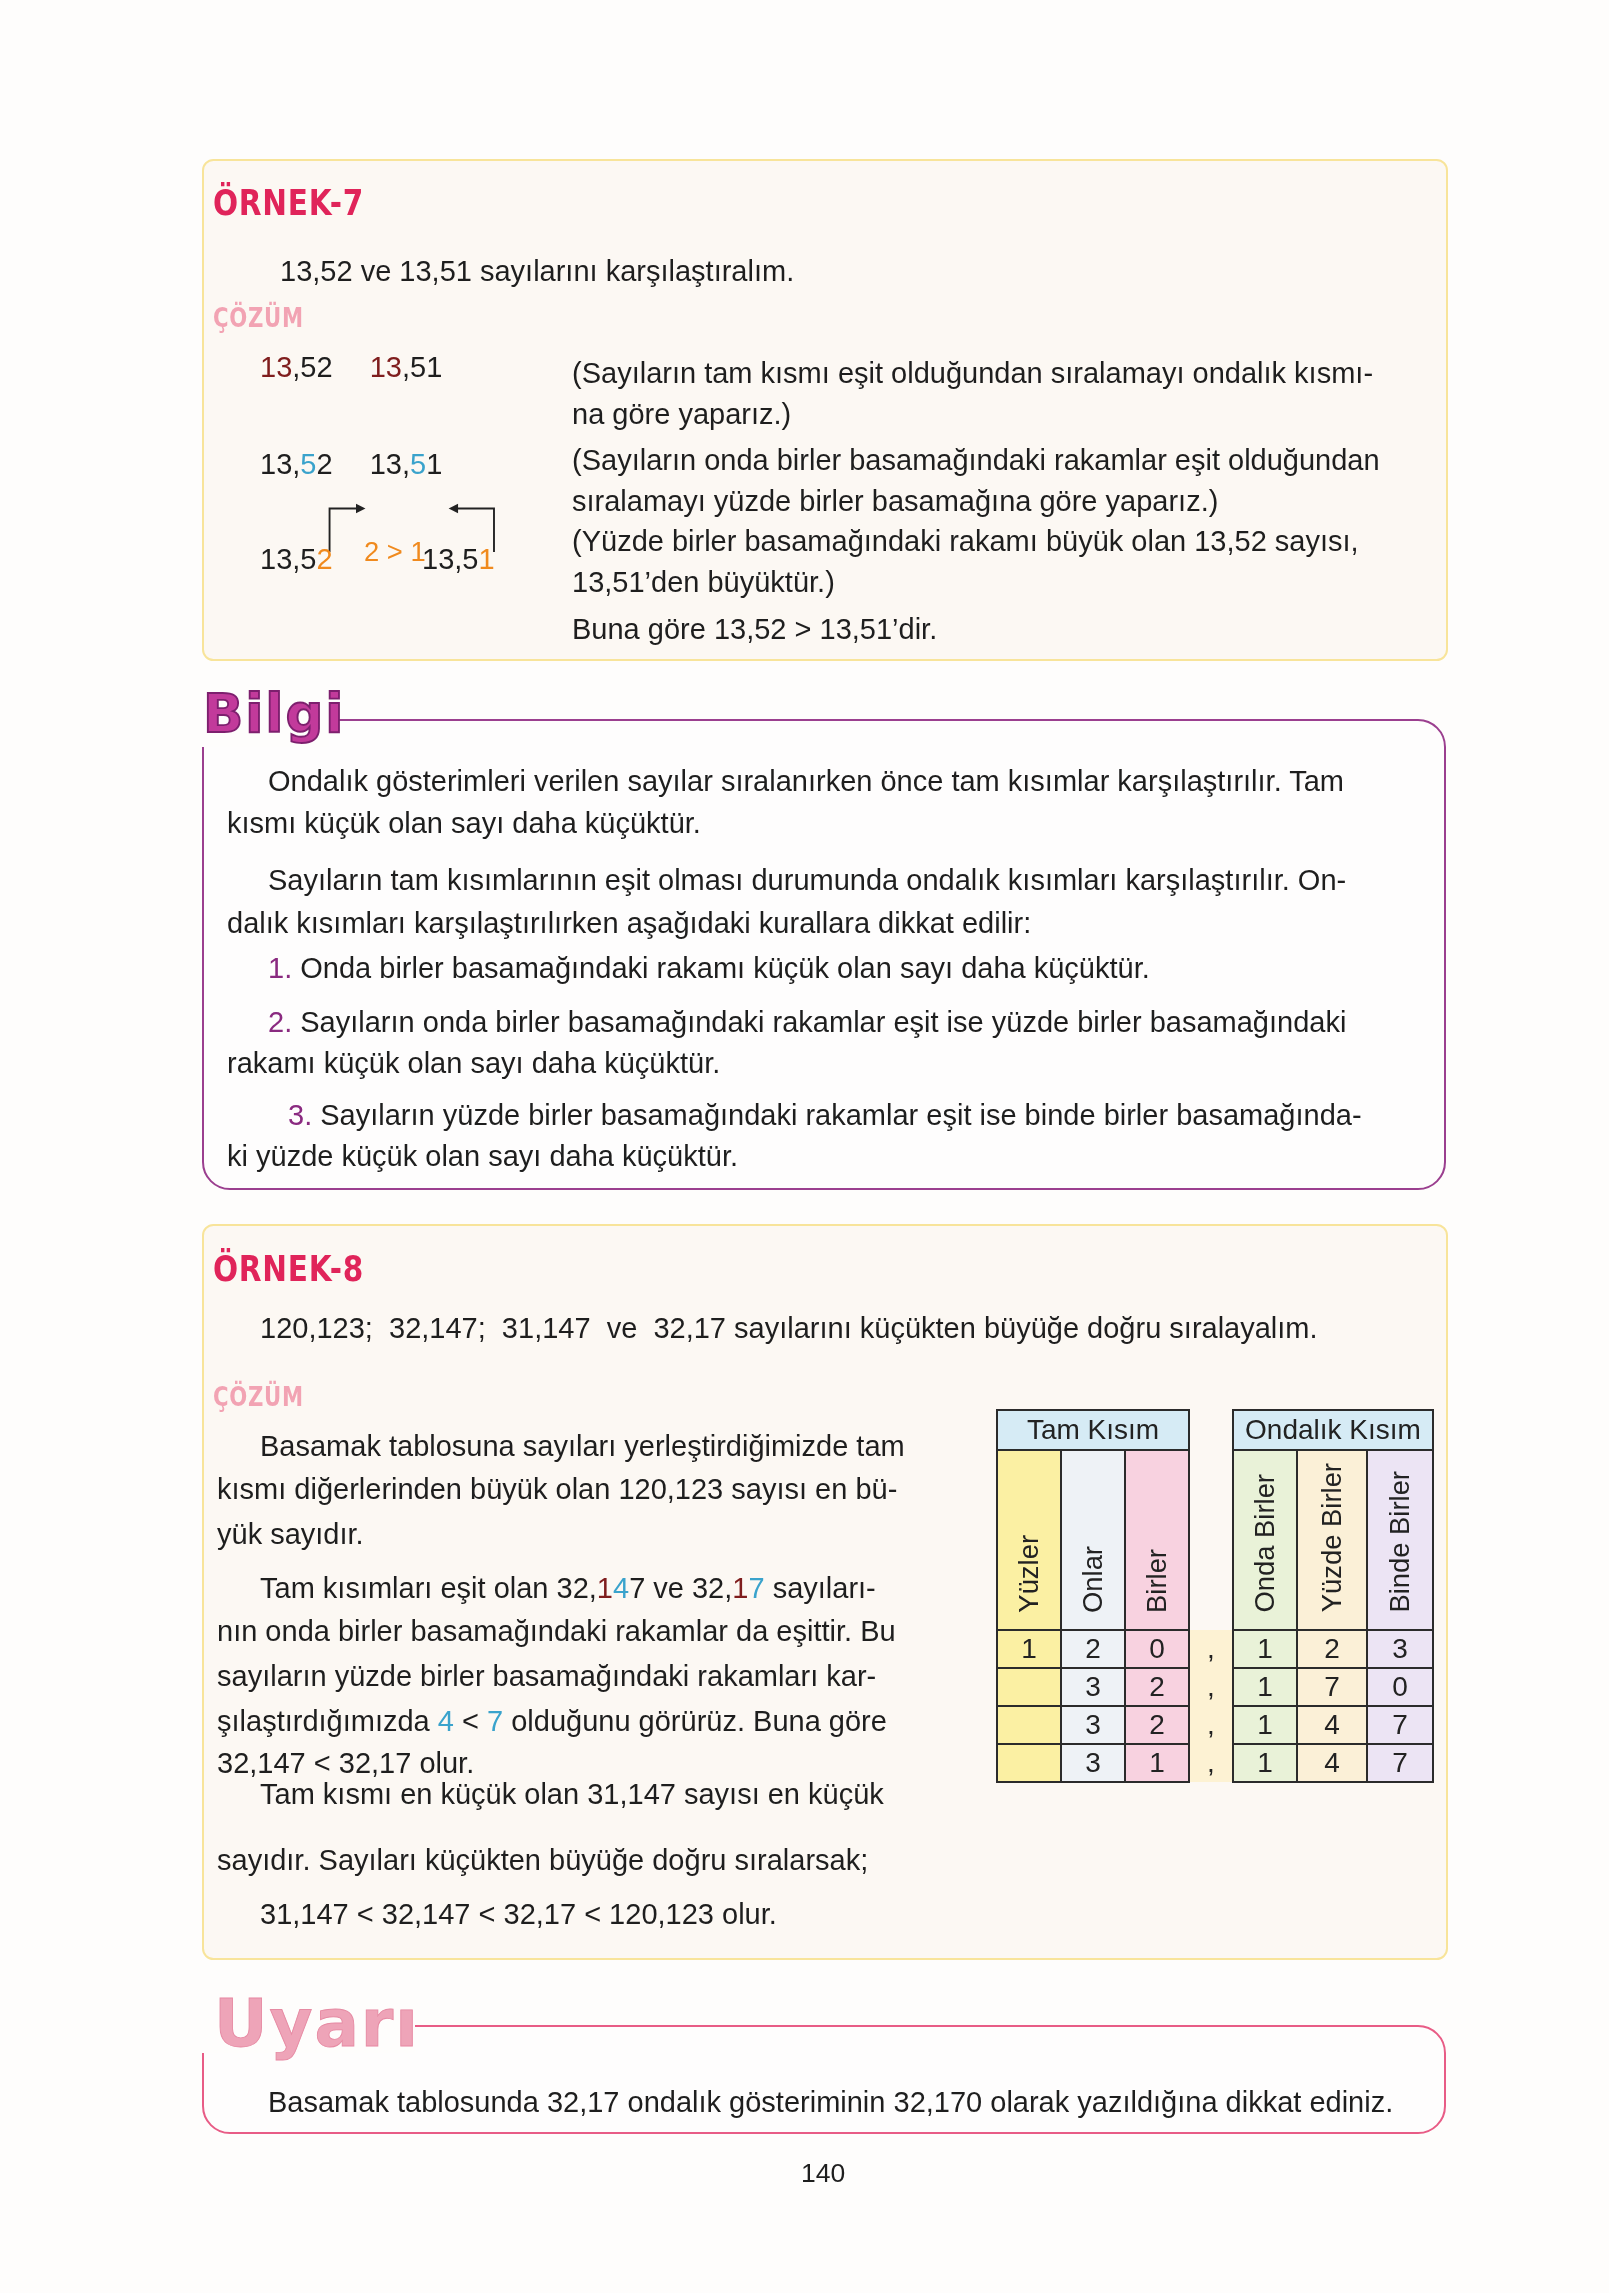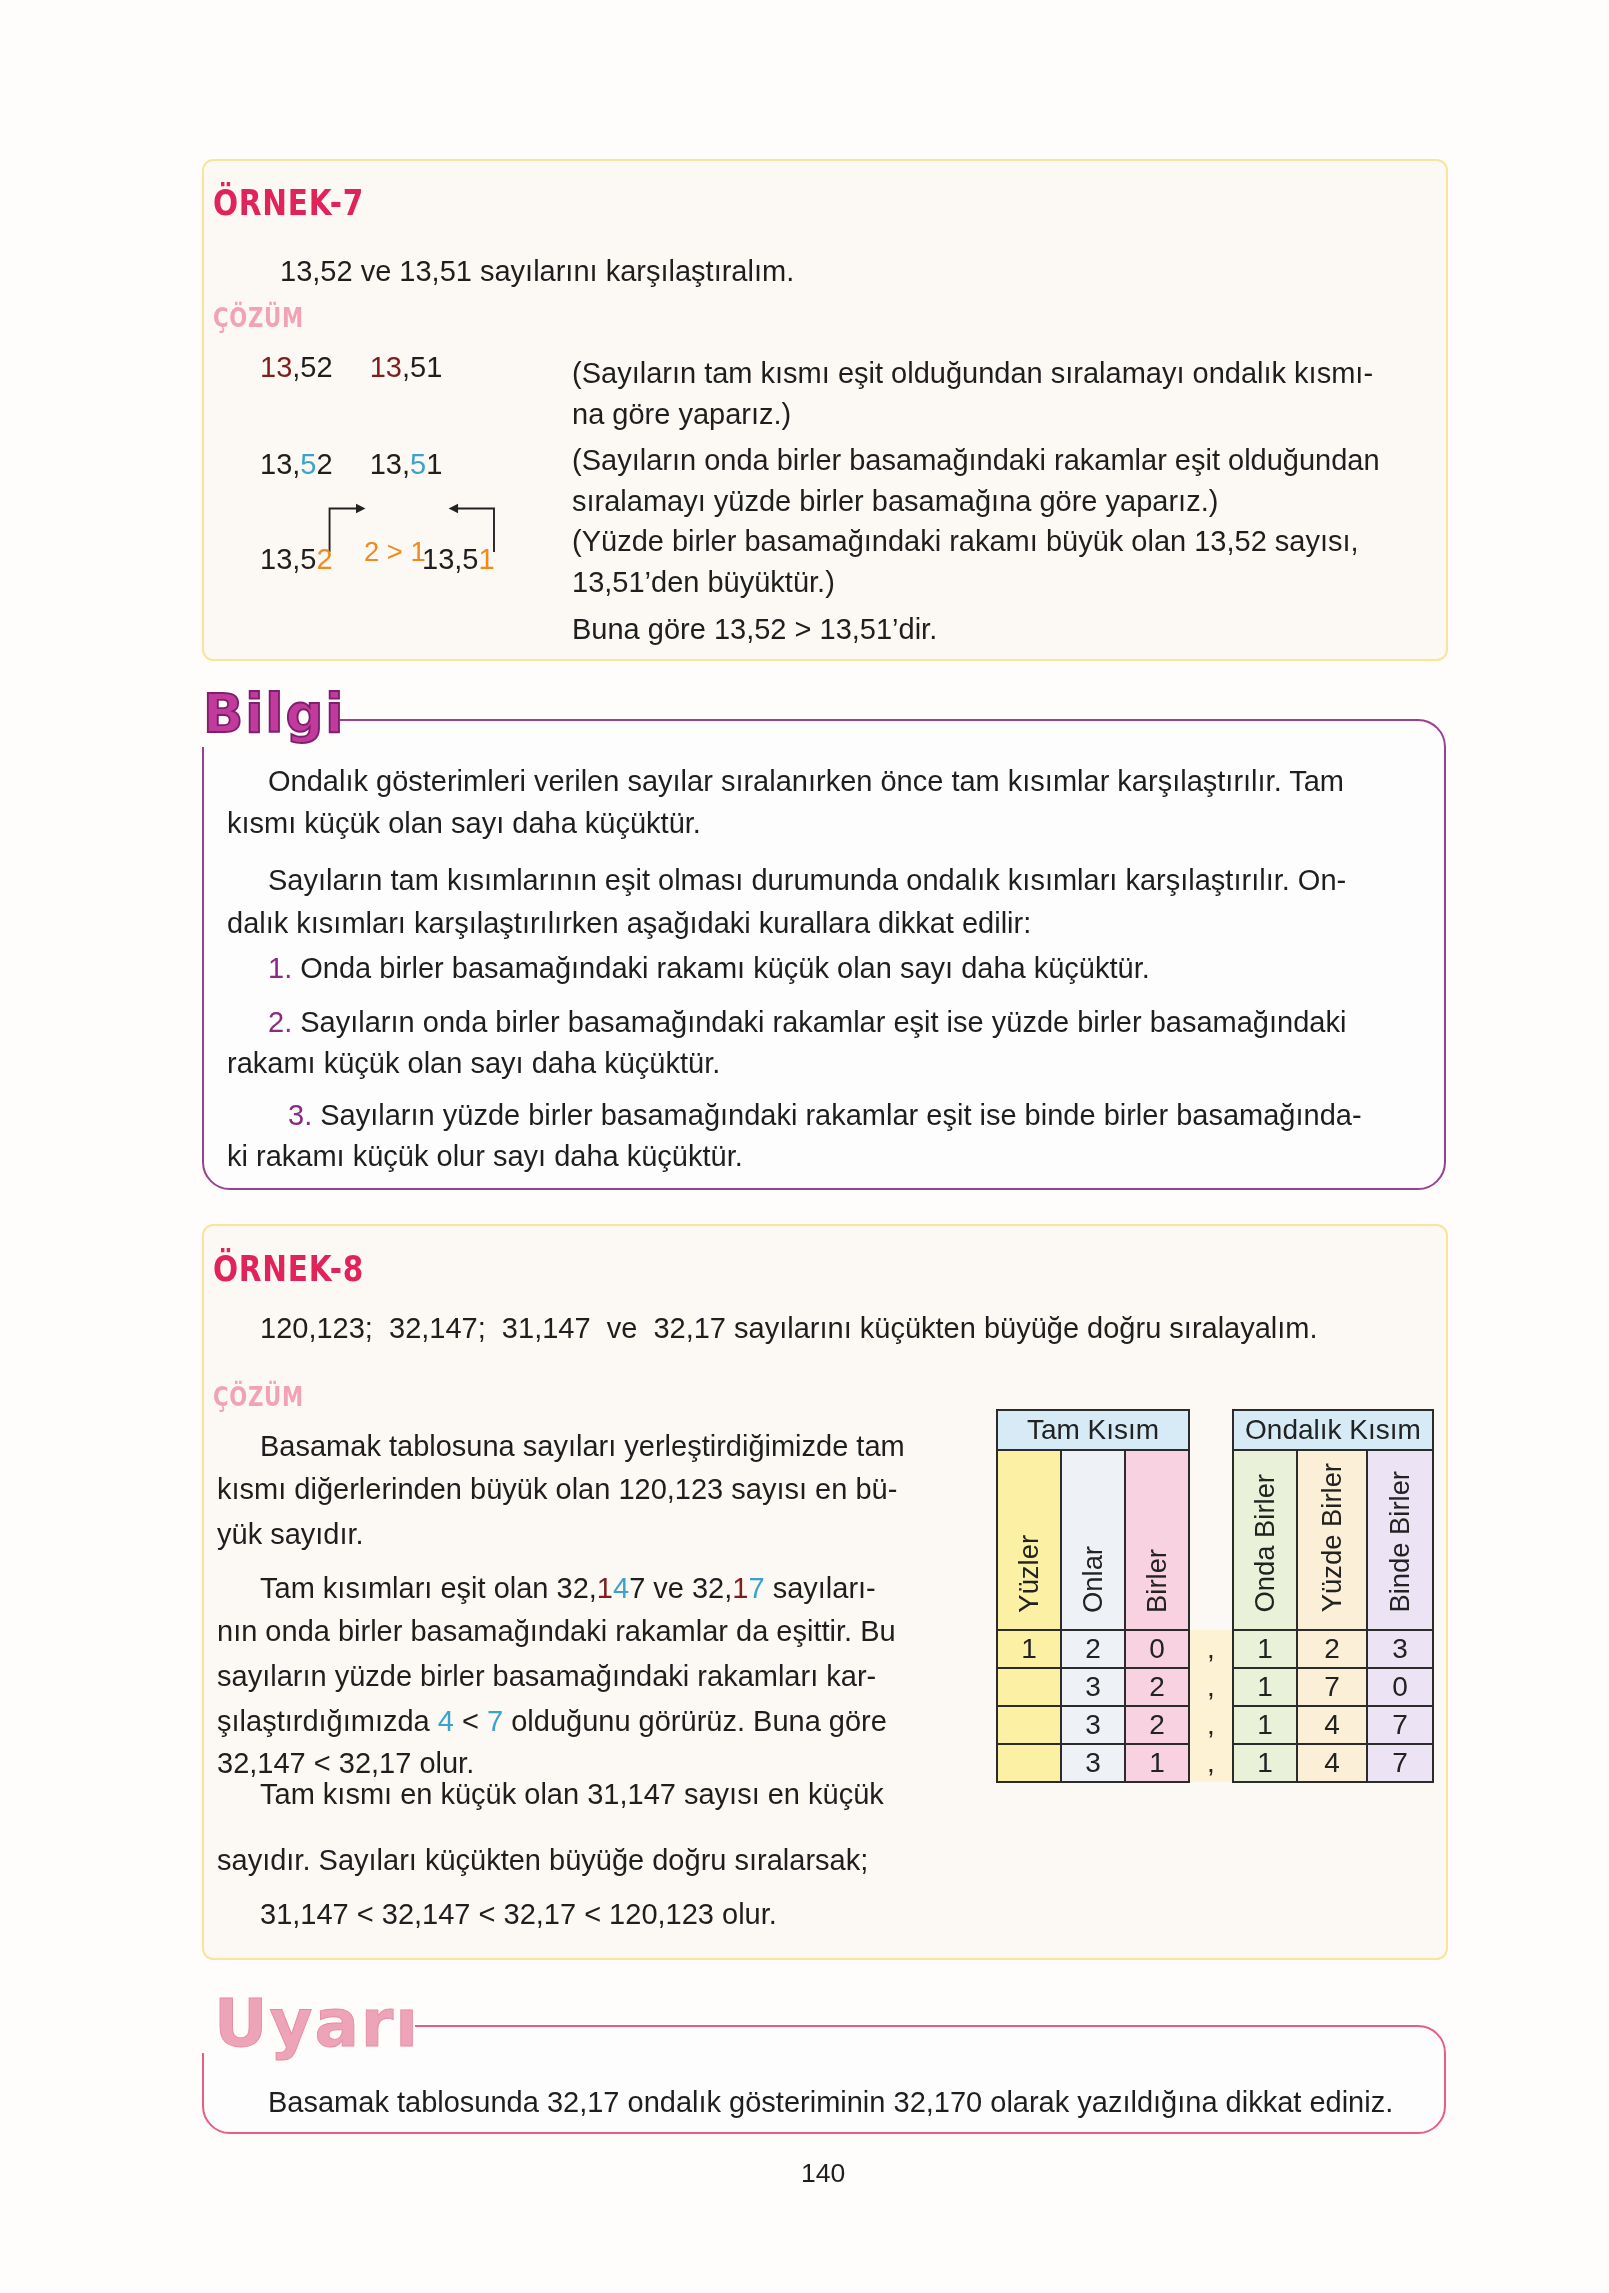--- a/index.html
+++ b/index.html
@@ -130,21 +130,21 @@
 </div>
 <div class="abs txt" style="left:268px; top:1008px;">
   <span class="num">2.</span>
   <span>Sayıların onda birler basamağındaki rakamlar eşit ise yüzde birler basamağındaki</span>
 </div>
 <div class="abs txt" style="left:227px; top:1049px;">rakamı küçük olan sayı daha küçüktür.</div>
 <div class="abs txt" style="left:268px; top:1101px;margin-left:20px;">
   <span class="num">3.</span>
   <span>Sayıların yüzde birler basamağındaki rakamlar eşit ise binde birler basamağında-</span>
 </div>
-<div class="abs txt" style="left:227px; top:1142px;">ki rakamı küçük olur sayı daha küçüktür.</div>
+<div class="abs txt" style="left:227px; top:1142px;">ki yüzde küçük olan sayı daha küçüktür.</div>
 
 <div class="ex-box" style="top:1224px; height:736px;"></div>
 <div class="ex-title" style="top:1251px;">ÖRNEK-8</div>
 <div class="abs txt" style="left:260px; top:1314px; white-space:pre;">120,123;  32,147;  31,147  ve  32,17 sayılarını küçükten büyüğe doğru sıralayalım.</div>
 <div class="cozum" style="top:1384px;">ÇÖZÜM</div>
 
 <div class="abs txt" style="left:260px; top:1432px;">Basamak tablosuna sayıları yerleştirdiğimizde tam</div>
 <div class="abs txt" style="left:217px; top:1475px;">kısmı diğerlerinden büyük olan 120,123 sayısı en bü-</div>
 <div class="abs txt" style="left:217px; top:1520px;">yük sayıdır.</div>
 

